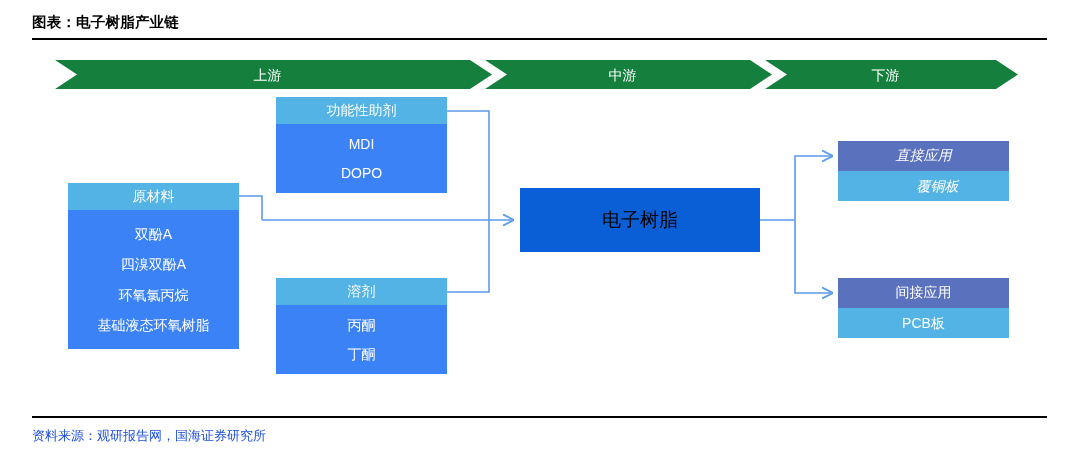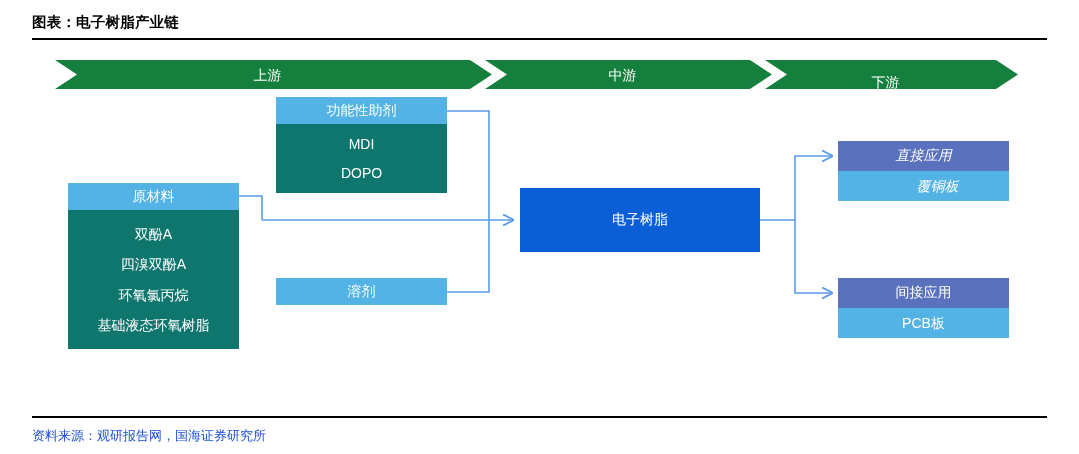--- a/index.html
+++ b/index.html
@@ -102,39 +102,39 @@
   }
   .group-item {
     color: #ffffff;
     font-size: 14px;
     line-height: 1;
     white-space: nowrap;
   }
 
   
   .head-cyan  { background: #52b3e4; }
-  .body-peri  { background: #0f766e; }
+  .body-peri  { background: #3b82f6; }
   .head-slate { background: #5a71bd; }
   .body-cyan  { background: #52b3e4; }
 
   
   #node-resin {
     position: absolute;
     left: 520px;
     top: 188px;
     width: 240px;
     height: 64px;
     background: #0b5fd6;
     display: flex;
     align-items: center;
     justify-content: center;
   }
   #node-resin .node-label {
-    color: #ffffff;
-    font-size: 14px;
+    color: #000000;
+    font-size: 19px;
     white-space: nowrap;
   }
 
   
   #connectors {
     position: absolute;
     left: 0;
     top: 0;
     width: 1079px;
     height: 454px;
@@ -153,21 +153,21 @@
               clip-path: polygon(0 0, calc(100% - 22px) 0, 100% 50%, calc(100% - 22px) 100%, 0 100%, 22px 50%);">
     <span class="chevron-label">上游</span>
   </div>
 
   <div class="chevron" style="left:430px; width:287px;
               clip-path: polygon(0 0, calc(100% - 22px) 0, 100% 50%, calc(100% - 22px) 100%, 0 100%, 22px 50%);">
     <span class="chevron-label">中游</span>
   </div>
 
   <div class="chevron" style="left:710px; width:253px;
-              clip-path: polygon(0 0, calc(100% - 22px) 0, 100% 50%, calc(100% - 22px) 100%, 0 100%, 22px 50%); align-items: flex-end;">
+              clip-path: polygon(0 0, calc(100% - 22px) 0, 100% 50%, calc(100% - 22px) 100%, 0 100%, 22px 50%);">
     <span class="chevron-label">下游</span>
   </div>
 
 </div>
 
 <svg id="connectors" viewBox="0 0 1079 454" width="1079" height="454">
   <defs>
     <marker id="arrow-head" viewBox="0 0 10 10" refX="9" refY="5" markerWidth="7" markerHeight="7" orient="auto-start-reverse">
       <path d="M 0 0 L 10 5 L 0 10" fill="none" stroke="#5b9bea" stroke-width="1.6"></path>
     </marker>
@@ -207,20 +207,24 @@
   <div class="group-body body-peri" style="height:69px; padding:6px 0;">
     <span class="group-item">MDI</span>
     <span class="group-item">DOPO</span>
   </div>
 </div>
 
 <div class="group-box" style="left:276px; top:278px; width:171px; height:96px;">
   <div class="group-head head-cyan" style="height:27px;">
     <span>溶剂</span>
   </div>
+  <div class="group-body body-peri" style="height:69px; padding:6px 0;">
+    <span class="group-item">丙酮</span>
+    <span class="group-item">丁酮</span>
+  </div>
 </div>
 
 <div id="node-resin">
   <span class="node-label">电子树脂</span>
 </div>
 
 <div class="group-box" style="left:838px; top:141px; width:171px; height:60px;font-style:italic;">
   <div class="group-head head-slate" style="height:30px;">
     <span>直接应用</span>
   </div>

